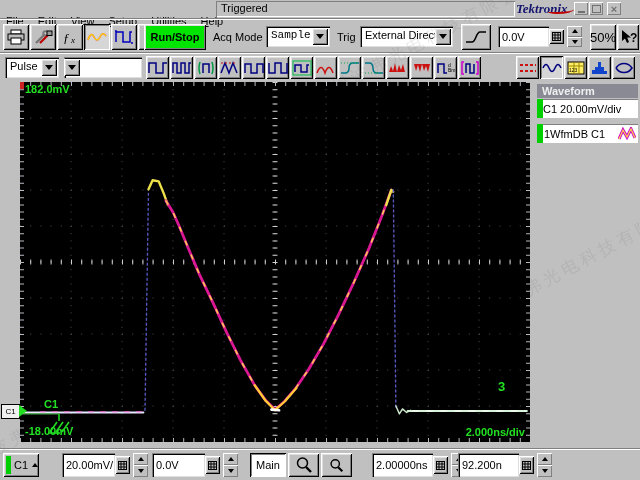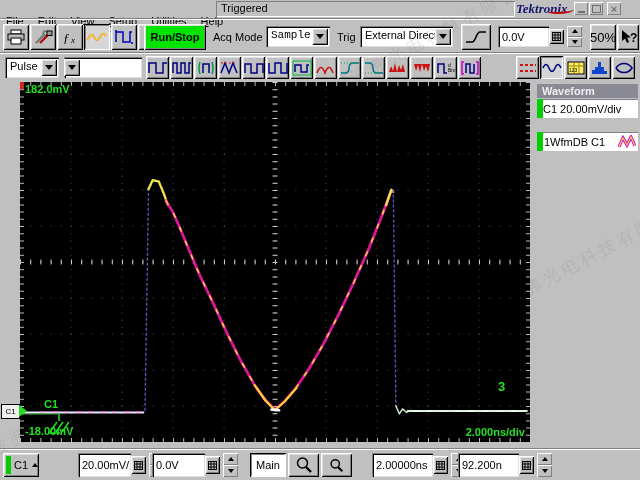--- a/index.html
+++ b/index.html
@@ -428,39 +428,39 @@
   </div>
   <div class="abs z3" style="left:19px;top:405px;width:0;height:0;border-left:8px solid #22dd22;
        border-top:6px solid transparent;border-bottom:6px solid transparent;"></div>
 
   <div class="abs z3" style="left:537px;top:84px;width:101px;">
     <div class="panel-hdr">Waveform</div>
     <div class="panel-row" style="height:19px;margin-top:1px;">
       <div class="green-stripe"></div>
       <span style="">C1 20.00mV/div</span>
     </div>
-    <div class="panel-row" style="height:19px;margin-top:14px;">
+    <div class="panel-row" style="height:19px;margin-top:6px;">
       <div class="green-stripe"></div>
       <span style="padding-left:1px;flex:1;">1WfmDB C1</span>
       <svg width="18" height="14" viewBox="0 0 18 14" style="margin-right:2px;">
         <path d="M1 12 L5 3 L9 10 L13 2 L17 11" fill="none" stroke="#cc00cc" stroke-width="3"></path>
         <path d="M1 12 L5 3 L9 10 L13 2 L17 11" fill="none" stroke="#ffd24a" stroke-width="1.2"></path>
       </svg>
     </div>
   </div>
 
   <div class="abs" style="left:0;top:448px;width:640px;height:2px;box-shadow:inset 0 1px 0 #808080,inset 0 -1px 0 #fff;"></div>
 
   <div class="abs raised btn" style="left:3px;top:453px;width:36px;height:24px;justify-content:flex-start;">
     <div style="width:5px;height:18px;background:#00d000;margin:0 3px 0 3px;"></div>
     <span>C1</span>
     <div class="tri-up-s" style="margin-left:4px;border-bottom-color:#000;"></div>
   </div>
 
-  <div class="abs fieldset" style="left:62px;top:453px;width:86px;height:24px;margin-left:16px;">
+  <div class="abs fieldset" style="left:62px;top:453px;width:86px;height:24px;">
     <div class="fbox">
         <span>20.00mV/</span>
       </div>
     <div class="keypad raised btn">
       <svg width="9" height="9" viewBox="0 0 9 9">
           <rect x="0.5" y="0.5" width="8" height="8" fill="none" stroke="#000"></rect>
           <path d="M0 3h9M0 6h9M3 0v9M6 0v9" stroke="#000" stroke-width="1"></path>
         </svg>
     </div>
     <div class="spin">

